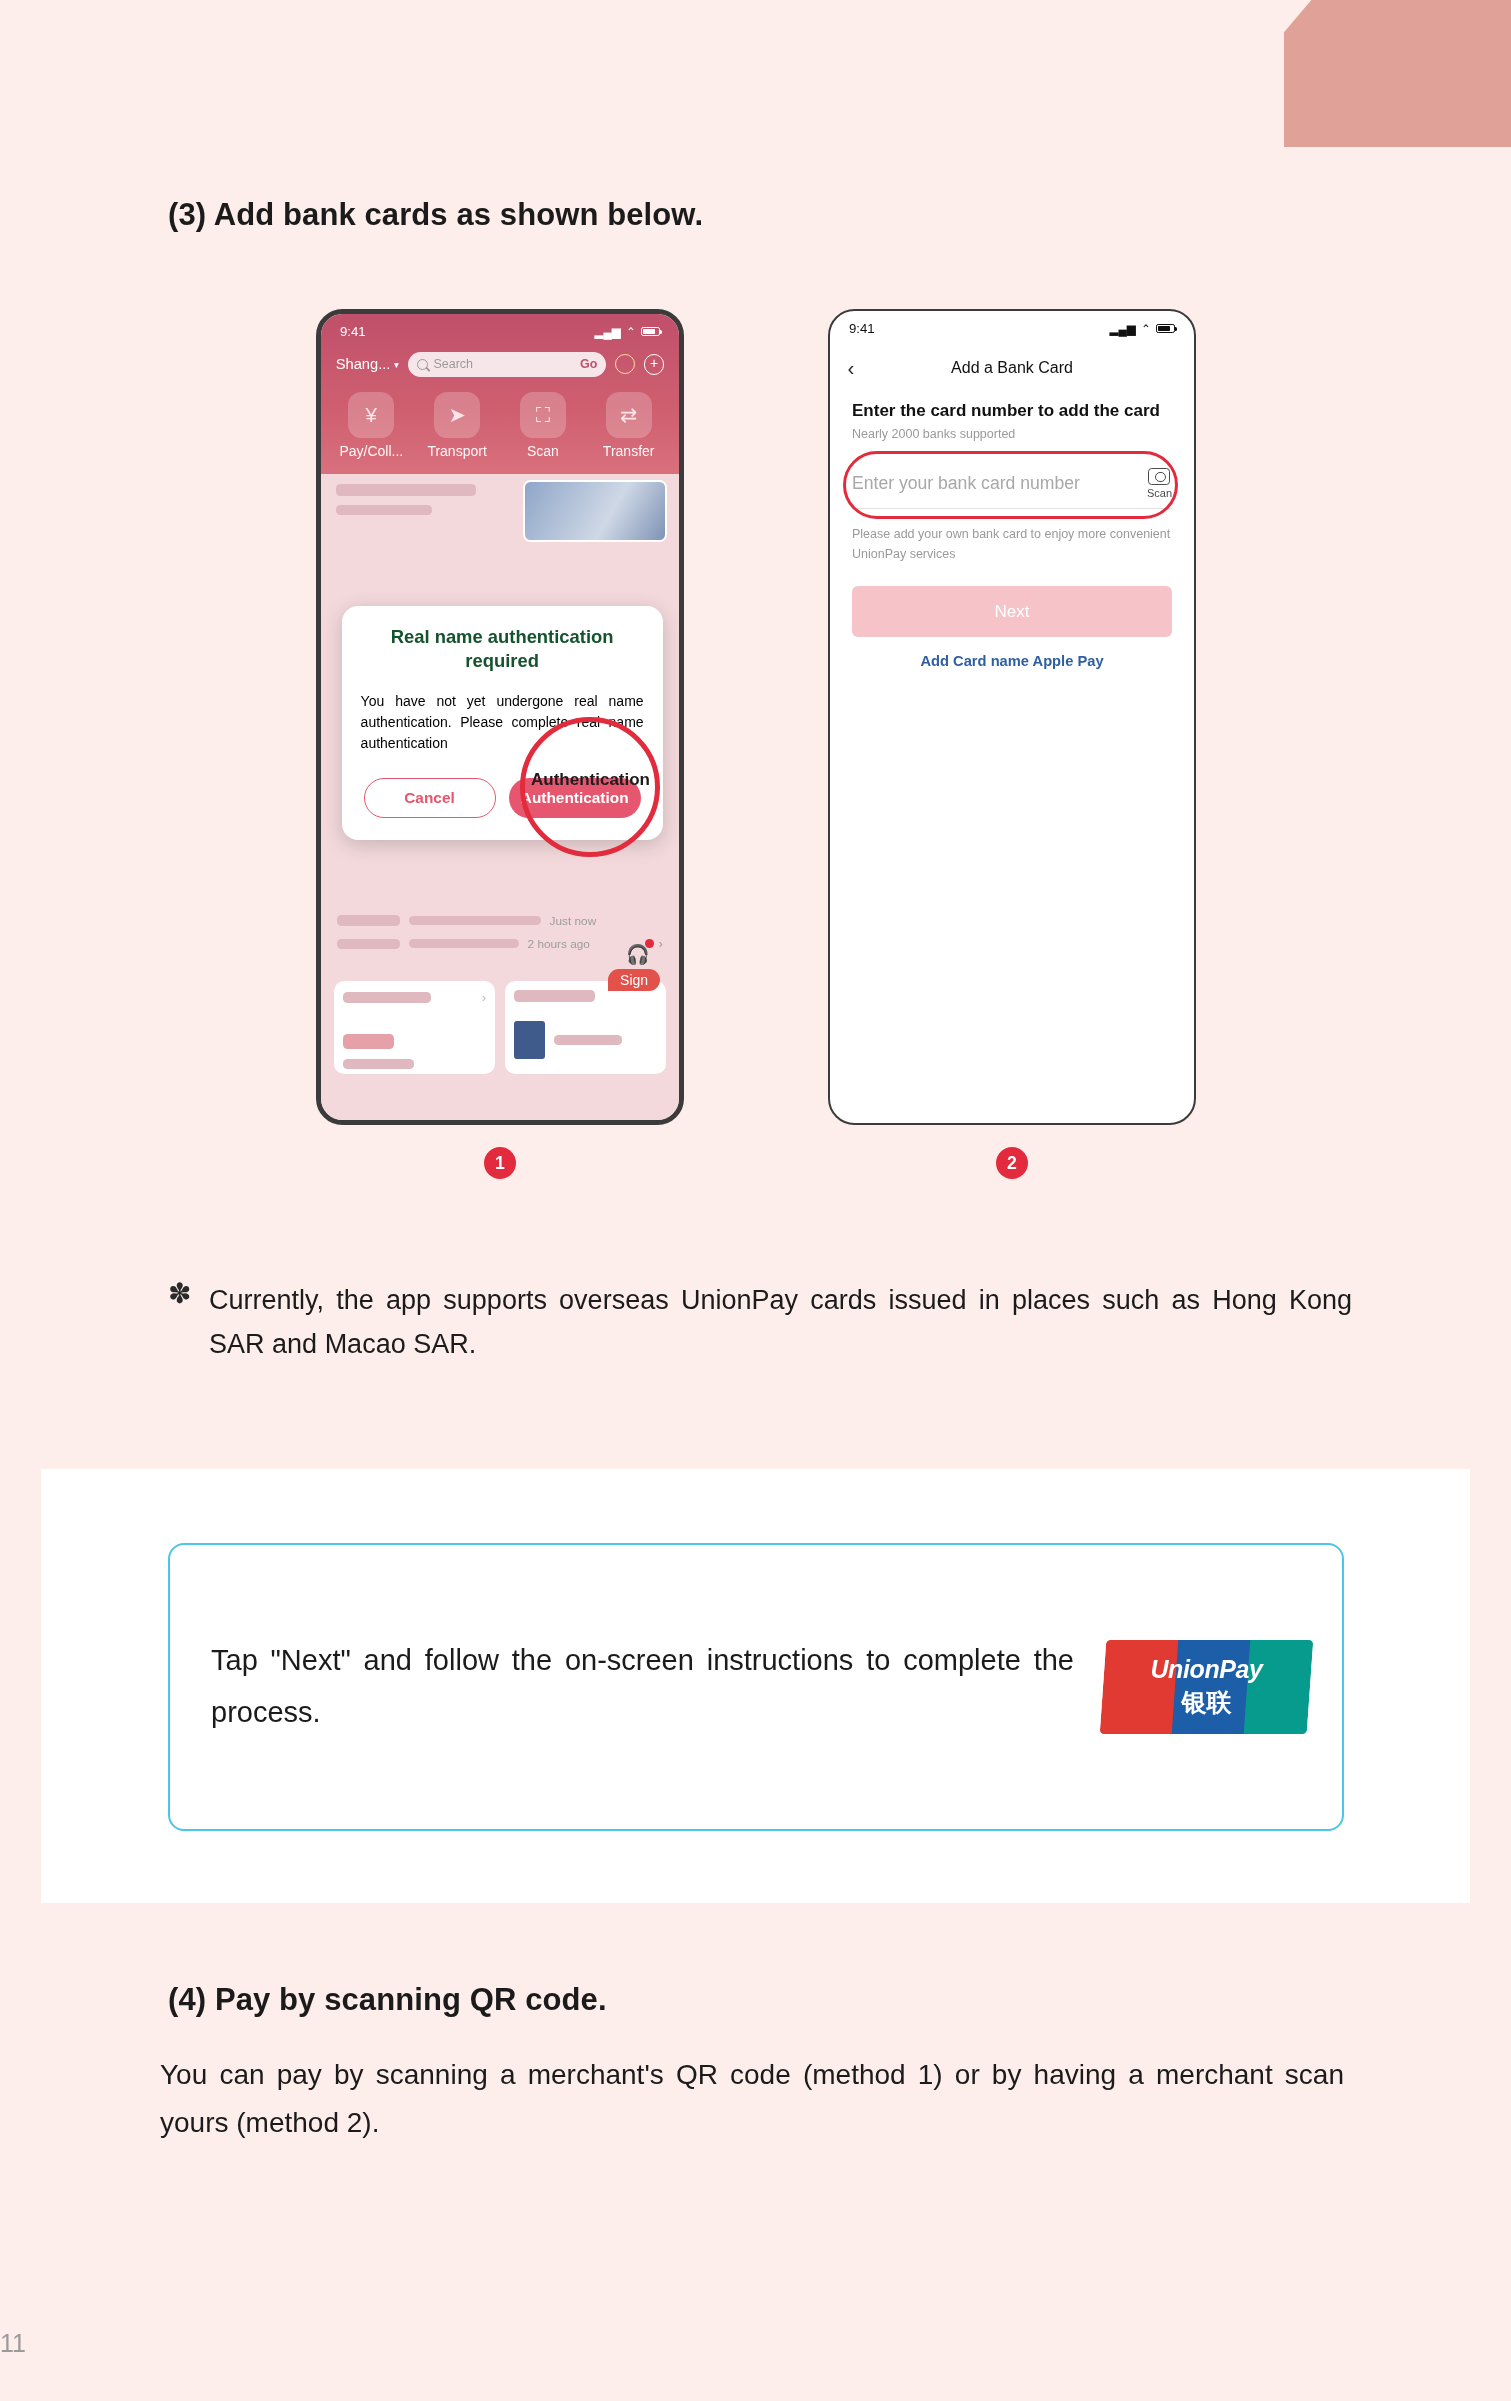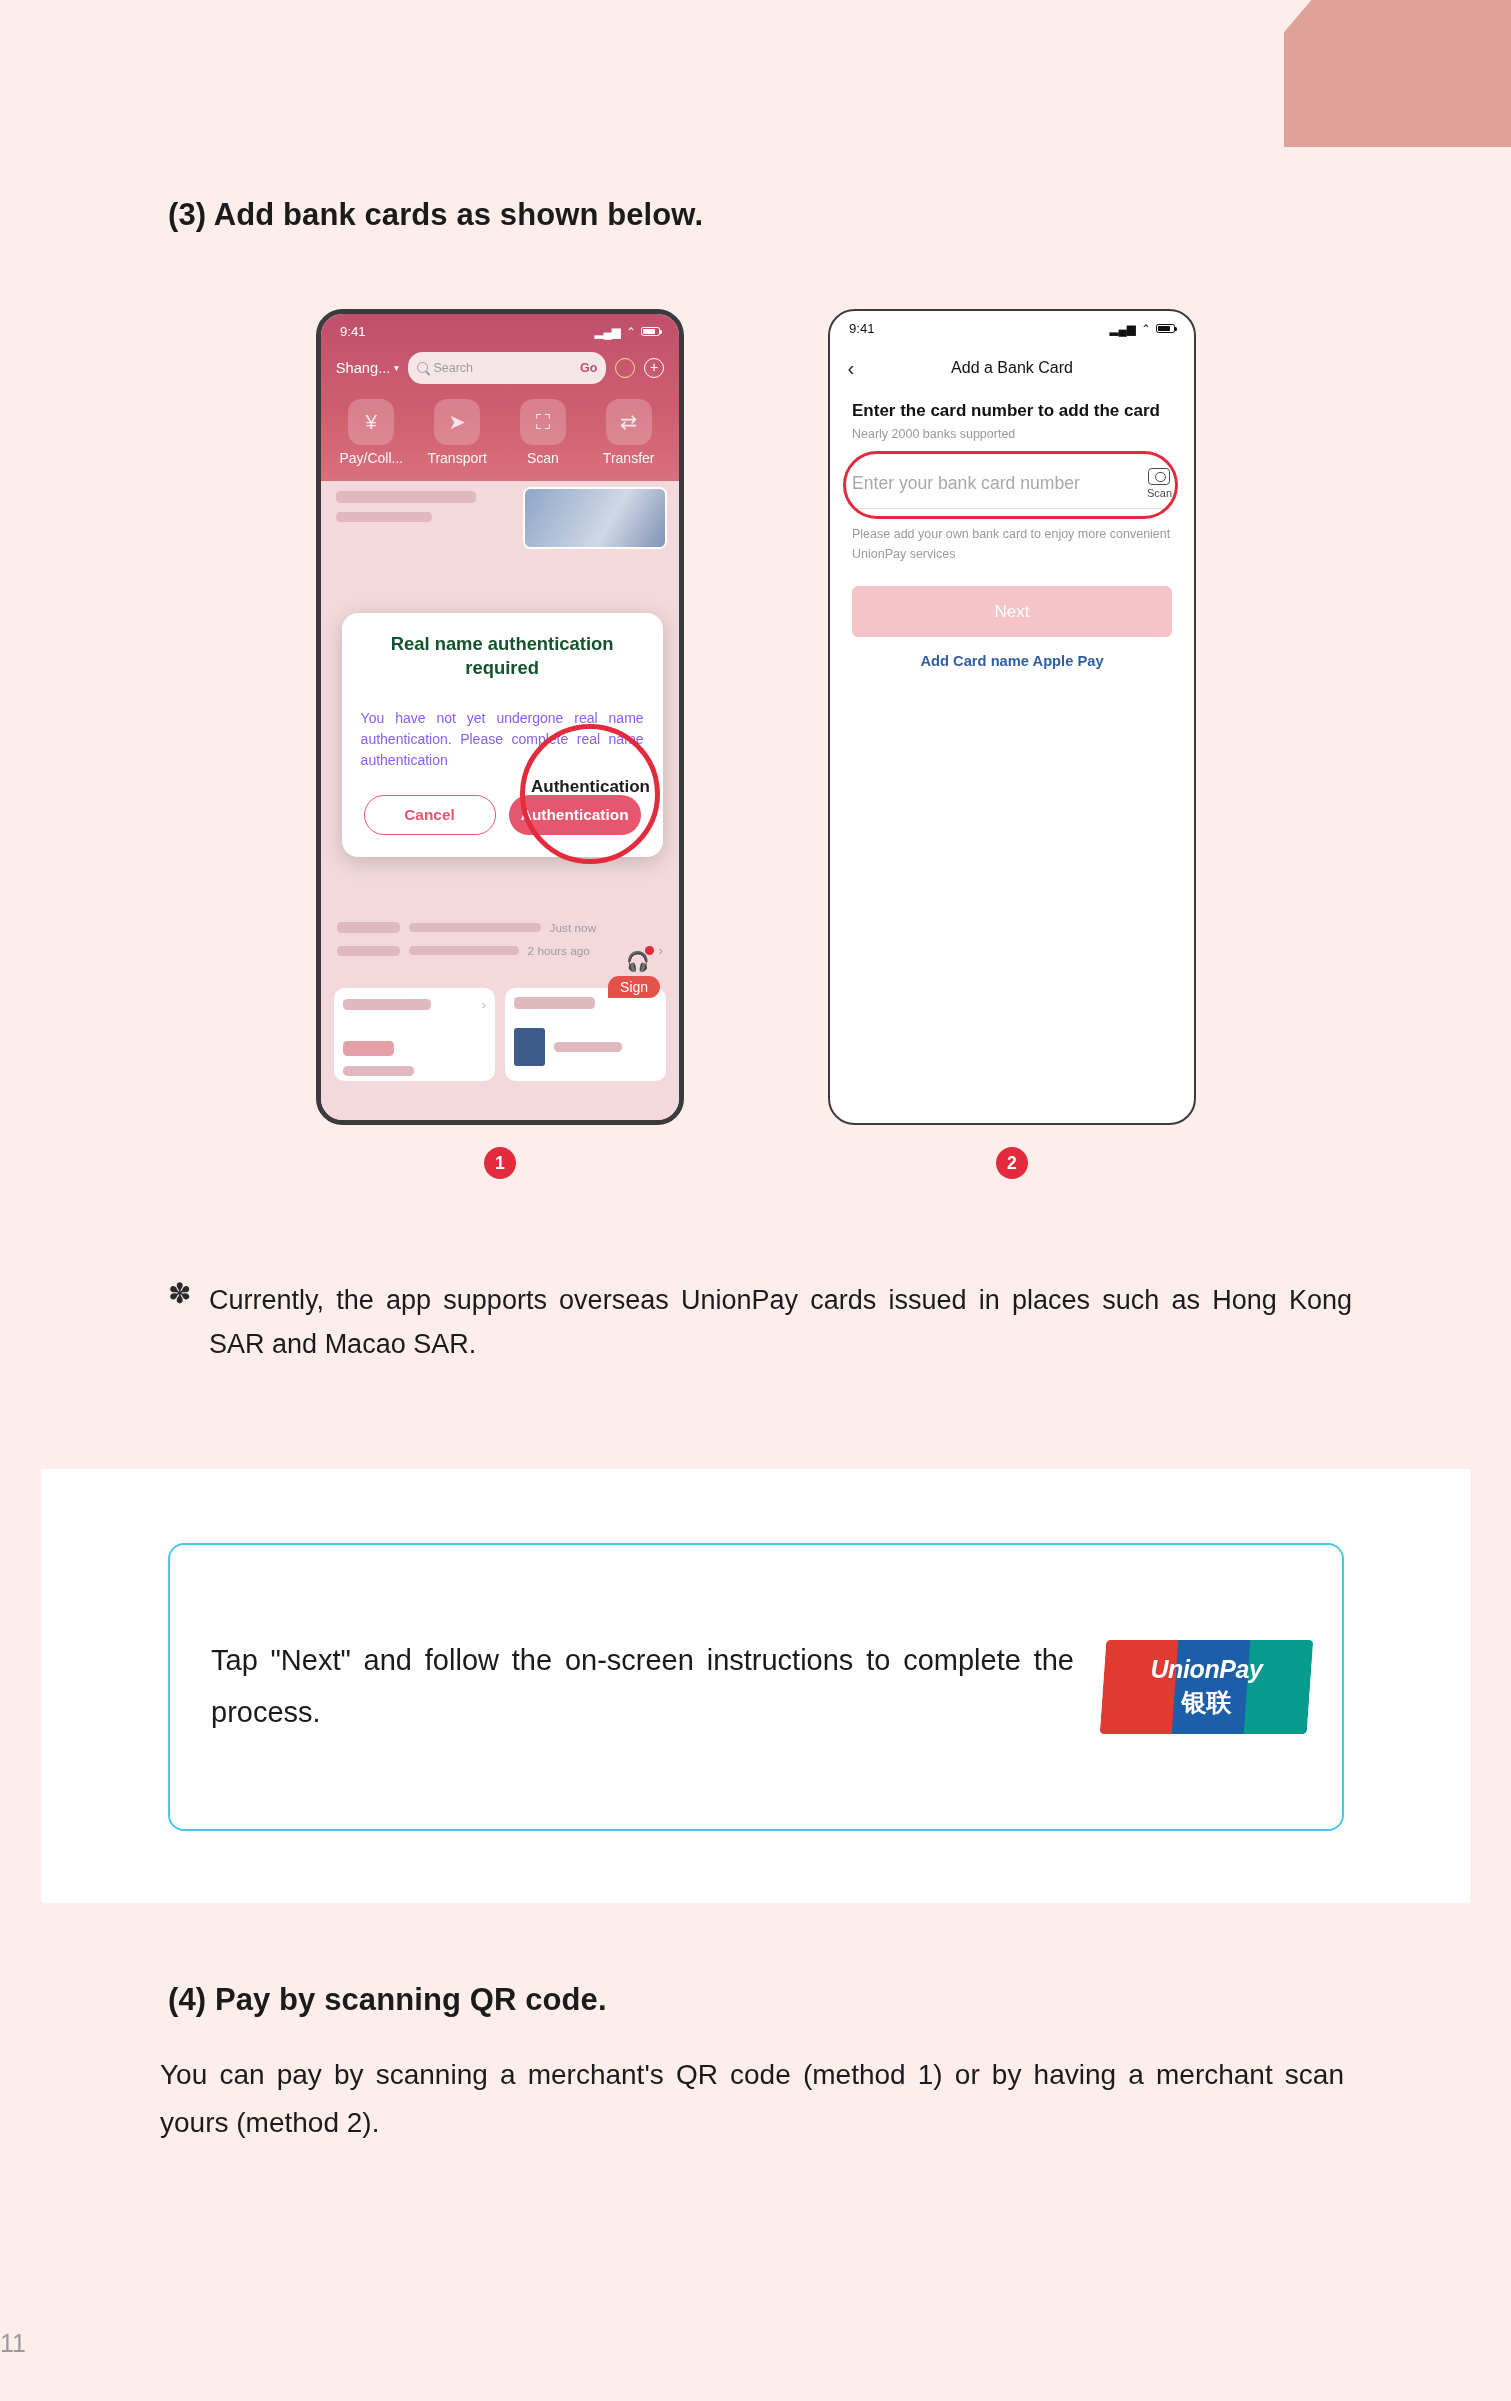--- a/index.html
+++ b/index.html
@@ -75,21 +75,21 @@
     padding-bottom: 10.3px;
   }
   .p1-searchrow {
     display:flex; align-items:center; gap: 8.8px;
     padding: 2.9px 14.7px 8.8px 14.7px;
     color:#ffffff;
   }
   .p1-city { font-size:14.7px; white-space:nowrap; display:flex; align-items:center; gap:3.7px;}
   .p1-chev { font-size: 9.6px; }
   .p1-search {
-    flex:1; height: 32px; border-radius:14.7px; background:rgba(255,255,255,.85);
+    flex:1; height: 25px; border-radius:14.7px; background:rgba(255,255,255,.85);
     display:flex; align-items:center; padding: 0 8.8px; gap:5.9px;
   }
   .p1-search .mag {
     width:11px;height:11px;border:1.5px solid #9a9a9a;border-radius:50%;position:relative;flex:0 0 auto;
   }
   .p1-search .mag::after{content:"";position:absolute;width:1.5px;height:5.1px;background:#9a9a9a;right:-1.5px;bottom:-3.7px;transform:rotate(-45deg);}
   .p1-search-ph { color:#9b9b9b; font-size:12.5px; flex:1; }
   .p1-go {
     color:#c0506b; font-size:12.5px; font-weight:bold;
   }
@@ -120,21 +120,21 @@
 
   
   .p1-modal {
     position:absolute; left:20.6px; top:132px;
     width: 321px; border-radius: 16px; background:#ffffff;
     padding: 19px 19px 22px 19px;
     box-shadow: 0 4.4px 20.6px rgba(0,0,0,.18);
     z-index: 5;
   }
   .p1-modal-title { text-align:center; font-size:18.4px; font-weight:bold; color:#14532d; line-height:1.28;}
-  .p1-modal-text { margin-top:29px; font-size:14px; color:#8b5cf6; line-height:1.5; text-align:justify;}
+  .p1-modal-text { margin-top:19px; font-size:14px; color:#000000; line-height:1.5; text-align:justify;}
   .p1-modal-btns { margin-top:23.5px; display:flex; gap:13.2px; justify-content:center;}
   .p1-btn {
     width: 132px; height: 40px; border-radius:20px;
     display:flex;align-items:center;justify-content:center;
     font-size:15.4px; font-weight:bold;
   }
   .p1-btn-cancel { border:1.5px solid #e6566e; color:#e6566e; background:#fff;}
   .p1-btn-auth { background:#e6566e; color:#ffffff;}
 
   .p1-hl-circle {

